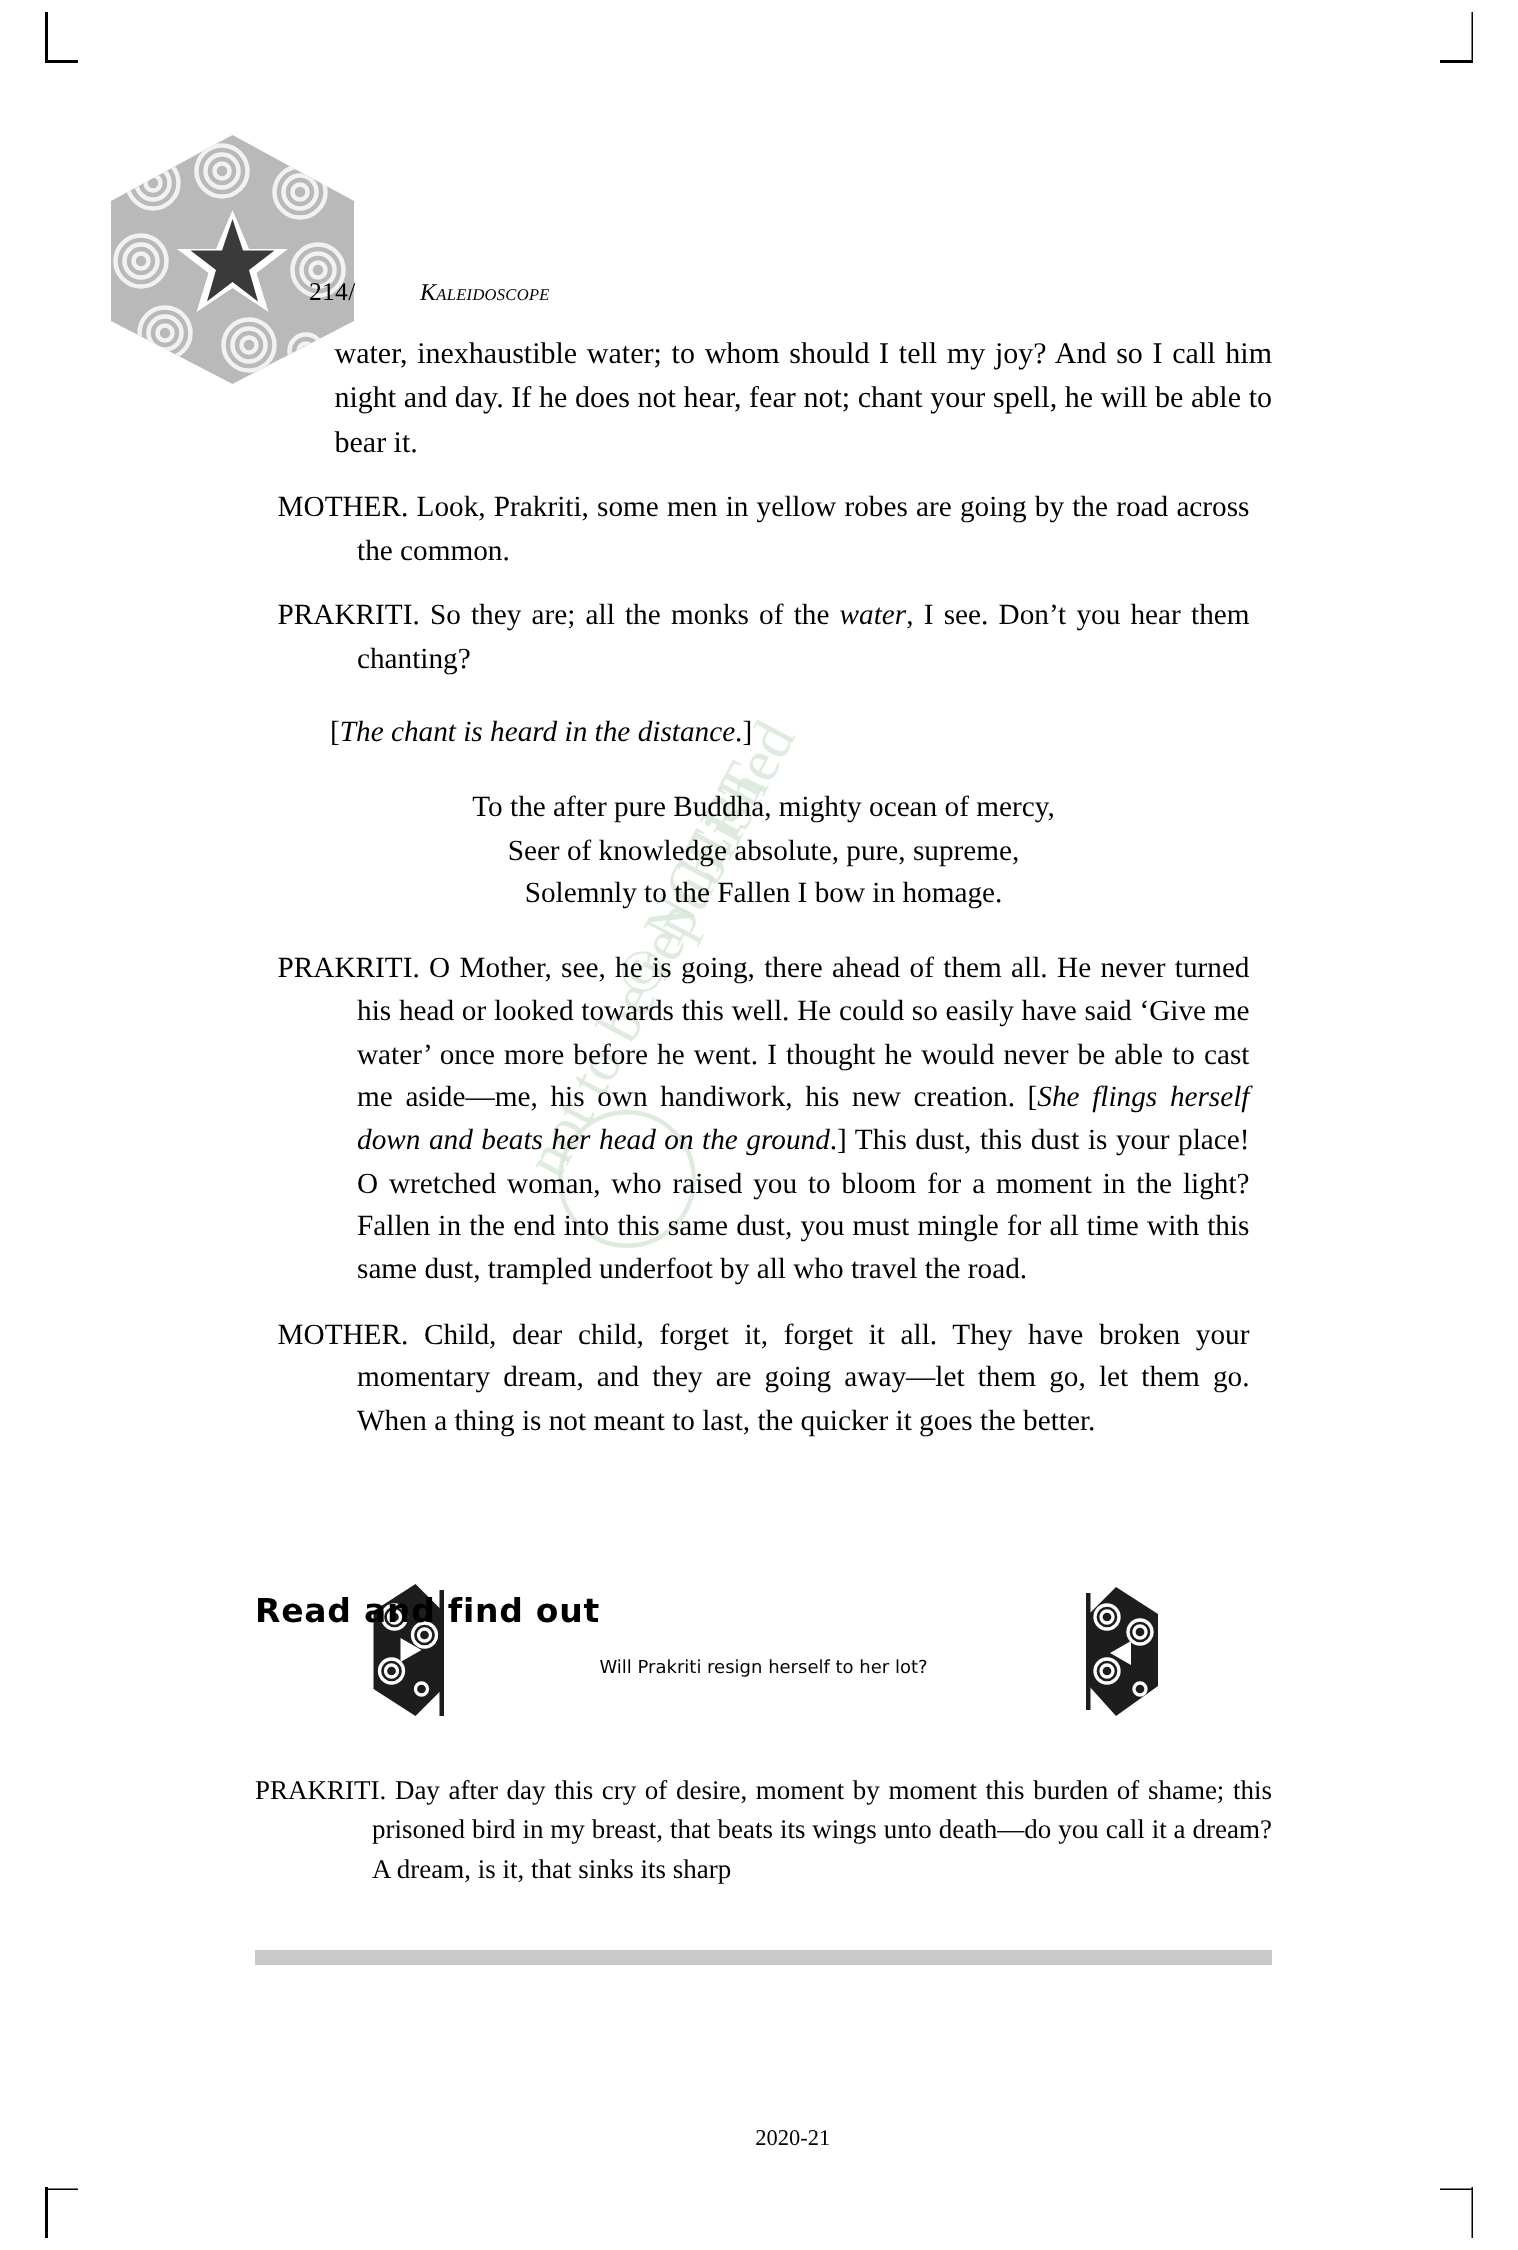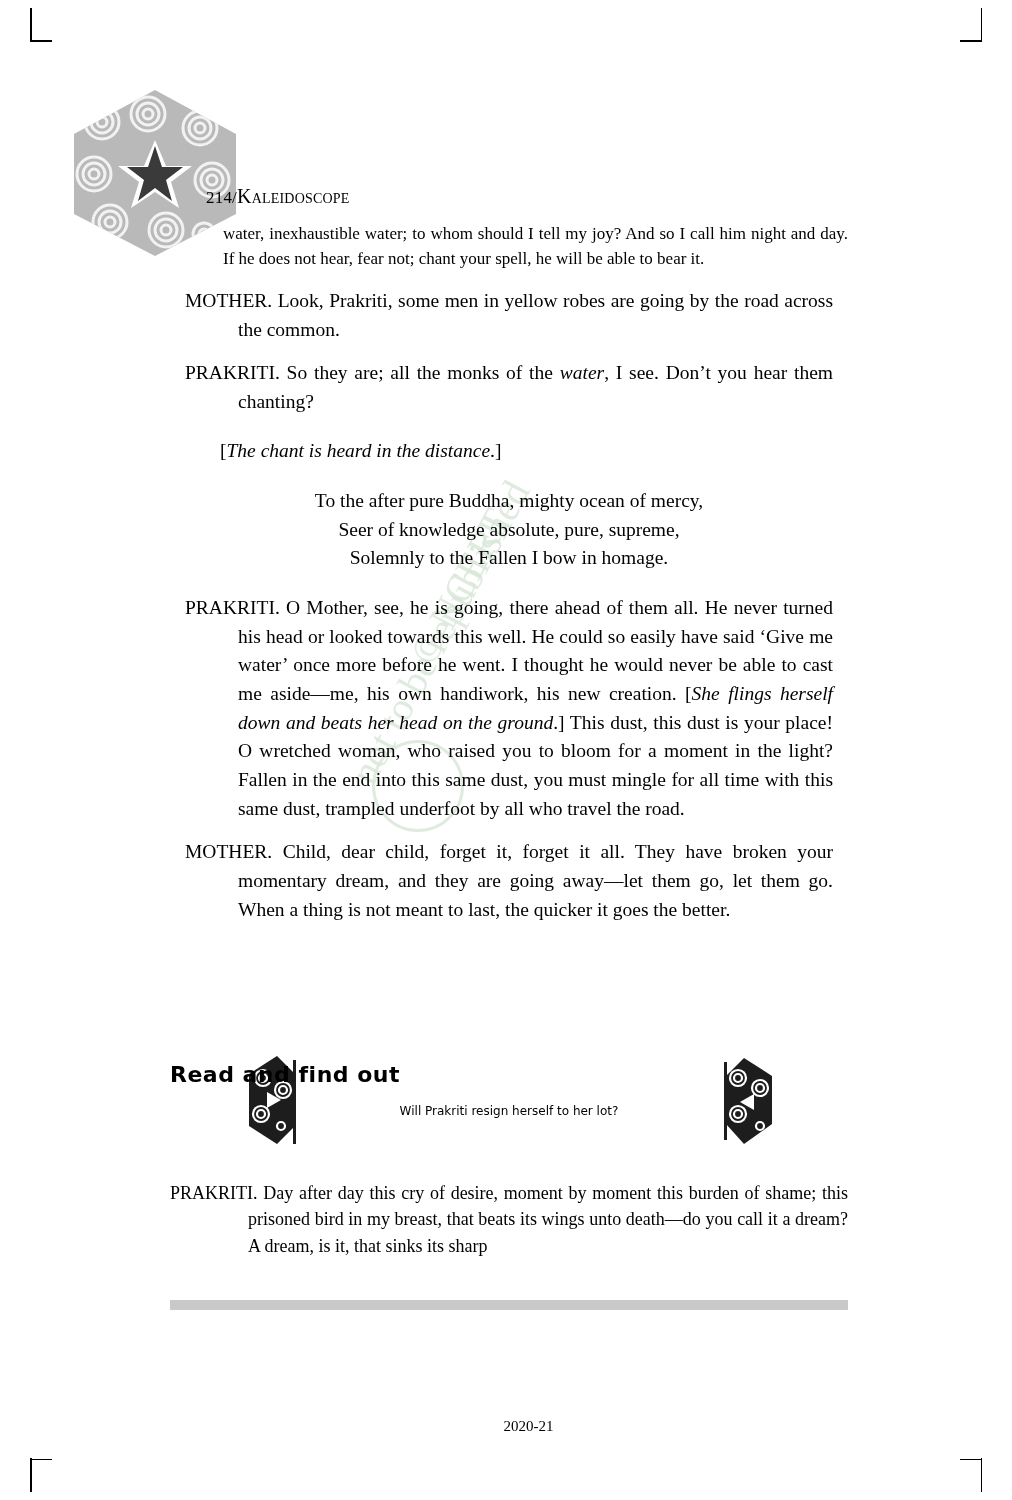--- a/index.html
+++ b/index.html
@@ -50,22 +50,24 @@
   .page-header {
     position: absolute;
     left: 170px;
     top: 185px;
     font-size: 17px;
     letter-spacing: 0.2px;
     white-space: nowrap;
   }
   .page-header .num { font-size: 17px; margin-left: 36px; }
   .page-header .book {
+    font-style: italic;
     font-variant: small-caps;
-    font-size: 20px;
+    font-size: 16px;
+    margin-left: 43px;
   }
 
   
   .content {
     position: absolute;
     left: 170px;
     top: 222px;
     width: 678px;
   }
 
@@ -73,21 +75,21 @@
     margin: 15px;
     font-size: 19.5px;
     line-height: 1.47;
     text-align: justify;
     text-indent: -53px;
     padding-left: 53px;
     hyphens: none;
   }
   p.cont {
     margin: 0;
-    font-size: 17px;
+    font-size: 20px;
     line-height: 1.47;
     text-align: justify;
     text-indent: 0;
     padding-left: 53px;
   }
   p.stage {
     margin: 20px 0 0 0;
     padding-left: 50px;
     font-size: 19.5px;
     line-height: 1.47;

